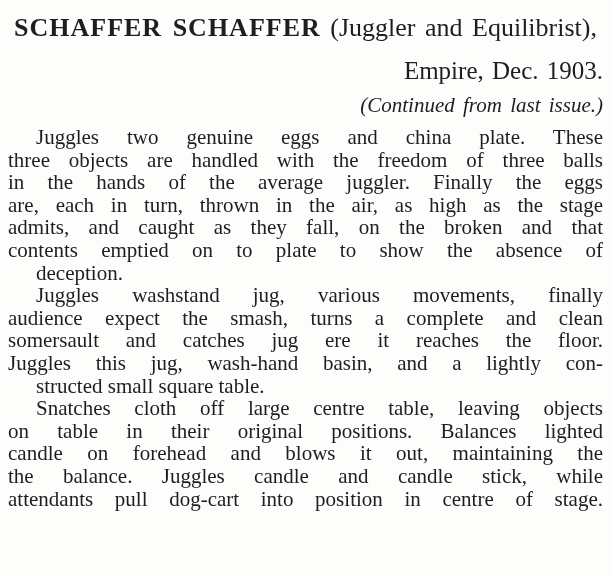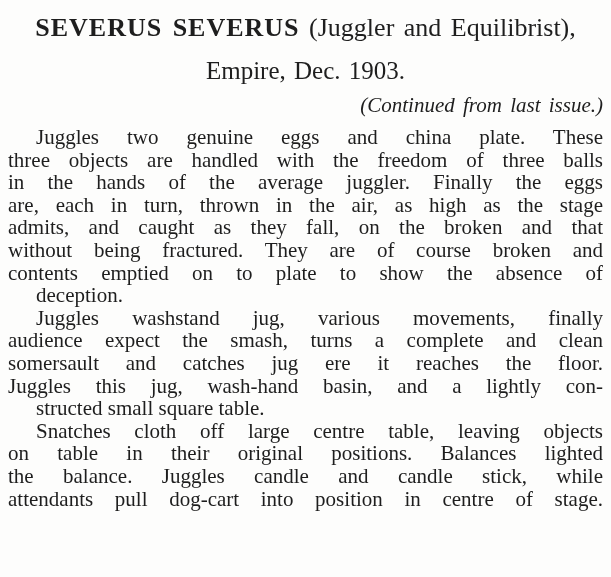--- a/index.html
+++ b/index.html
@@ -23,21 +23,21 @@
     font-size: 26px;
     line-height: 31px;
     word-spacing: 3px;
     white-space: nowrap;
   }
   .title-bold {
     font-weight: bold;
     letter-spacing: 1px;
   }
   .subtitle {
-    text-align: center;
+    text-align: right;
     font-size: 25px;
     line-height: 27px;
     margin-top: 14px;
     word-spacing: 2px;
   }
   .continued {
     text-align: right;
     font-style: italic;
     font-size: 21px;
     line-height: 24px;
@@ -60,36 +60,36 @@
   .line.last-left {
     text-align-last: left;
     margin-left: 28px;
   }
 </style>
 </head>
 <body>
 
 <div class="page">
   <div class="title">
-    <span class="title-bold">SEVERUS SEVERUS</span><span> (Juggler and Equilibrist),</span>
+    <span class="title-bold">SCHAFFER SCHAFFER</span><span> (Juggler and Equilibrist),</span>
   </div>
   <div class="subtitle">Empire, Dec. 1903.</div>
   <div class="continued">(Continued from last issue.)</div>
   <div class="body-text" id="article-body">
       <div class="line first">Juggles two genuine eggs and china plate.  These</div>
       <div class="line">three objects are handled with the freedom of three balls</div>
       <div class="line">in the hands of the average juggler.  Finally the eggs</div>
       <div class="line">are, each in turn, thrown in the air, as high as the stage</div>
       <div class="line">admits, and caught as they fall, on the broken and that</div>
-      <div class="line">without being fractured.  They are of course broken and</div>
       <div class="line">contents emptied on to plate to show the absence of</div>
       <div class="line last-left">deception.</div>
       <div class="line first">Juggles washstand jug, various movements, finally</div>
       <div class="line">audience expect the smash, turns a complete and clean</div>
       <div class="line">somersault and catches jug ere it reaches the floor.</div>
       <div class="line">Juggles this jug, wash-hand basin, and a lightly con-</div>
       <div class="line last-left">structed small square table.</div>
       <div class="line first">Snatches cloth off large centre table, leaving objects</div>
       <div class="line">on table in their original positions.  Balances lighted</div>
+      <div class="line">candle on forehead and blows it out, maintaining the</div>
       <div class="line">the balance.  Juggles candle and candle stick, while</div>
       <div class="line">attendants pull dog-cart into position in centre of stage.</div>
     </div>
 </div>
 
 </body></html>

